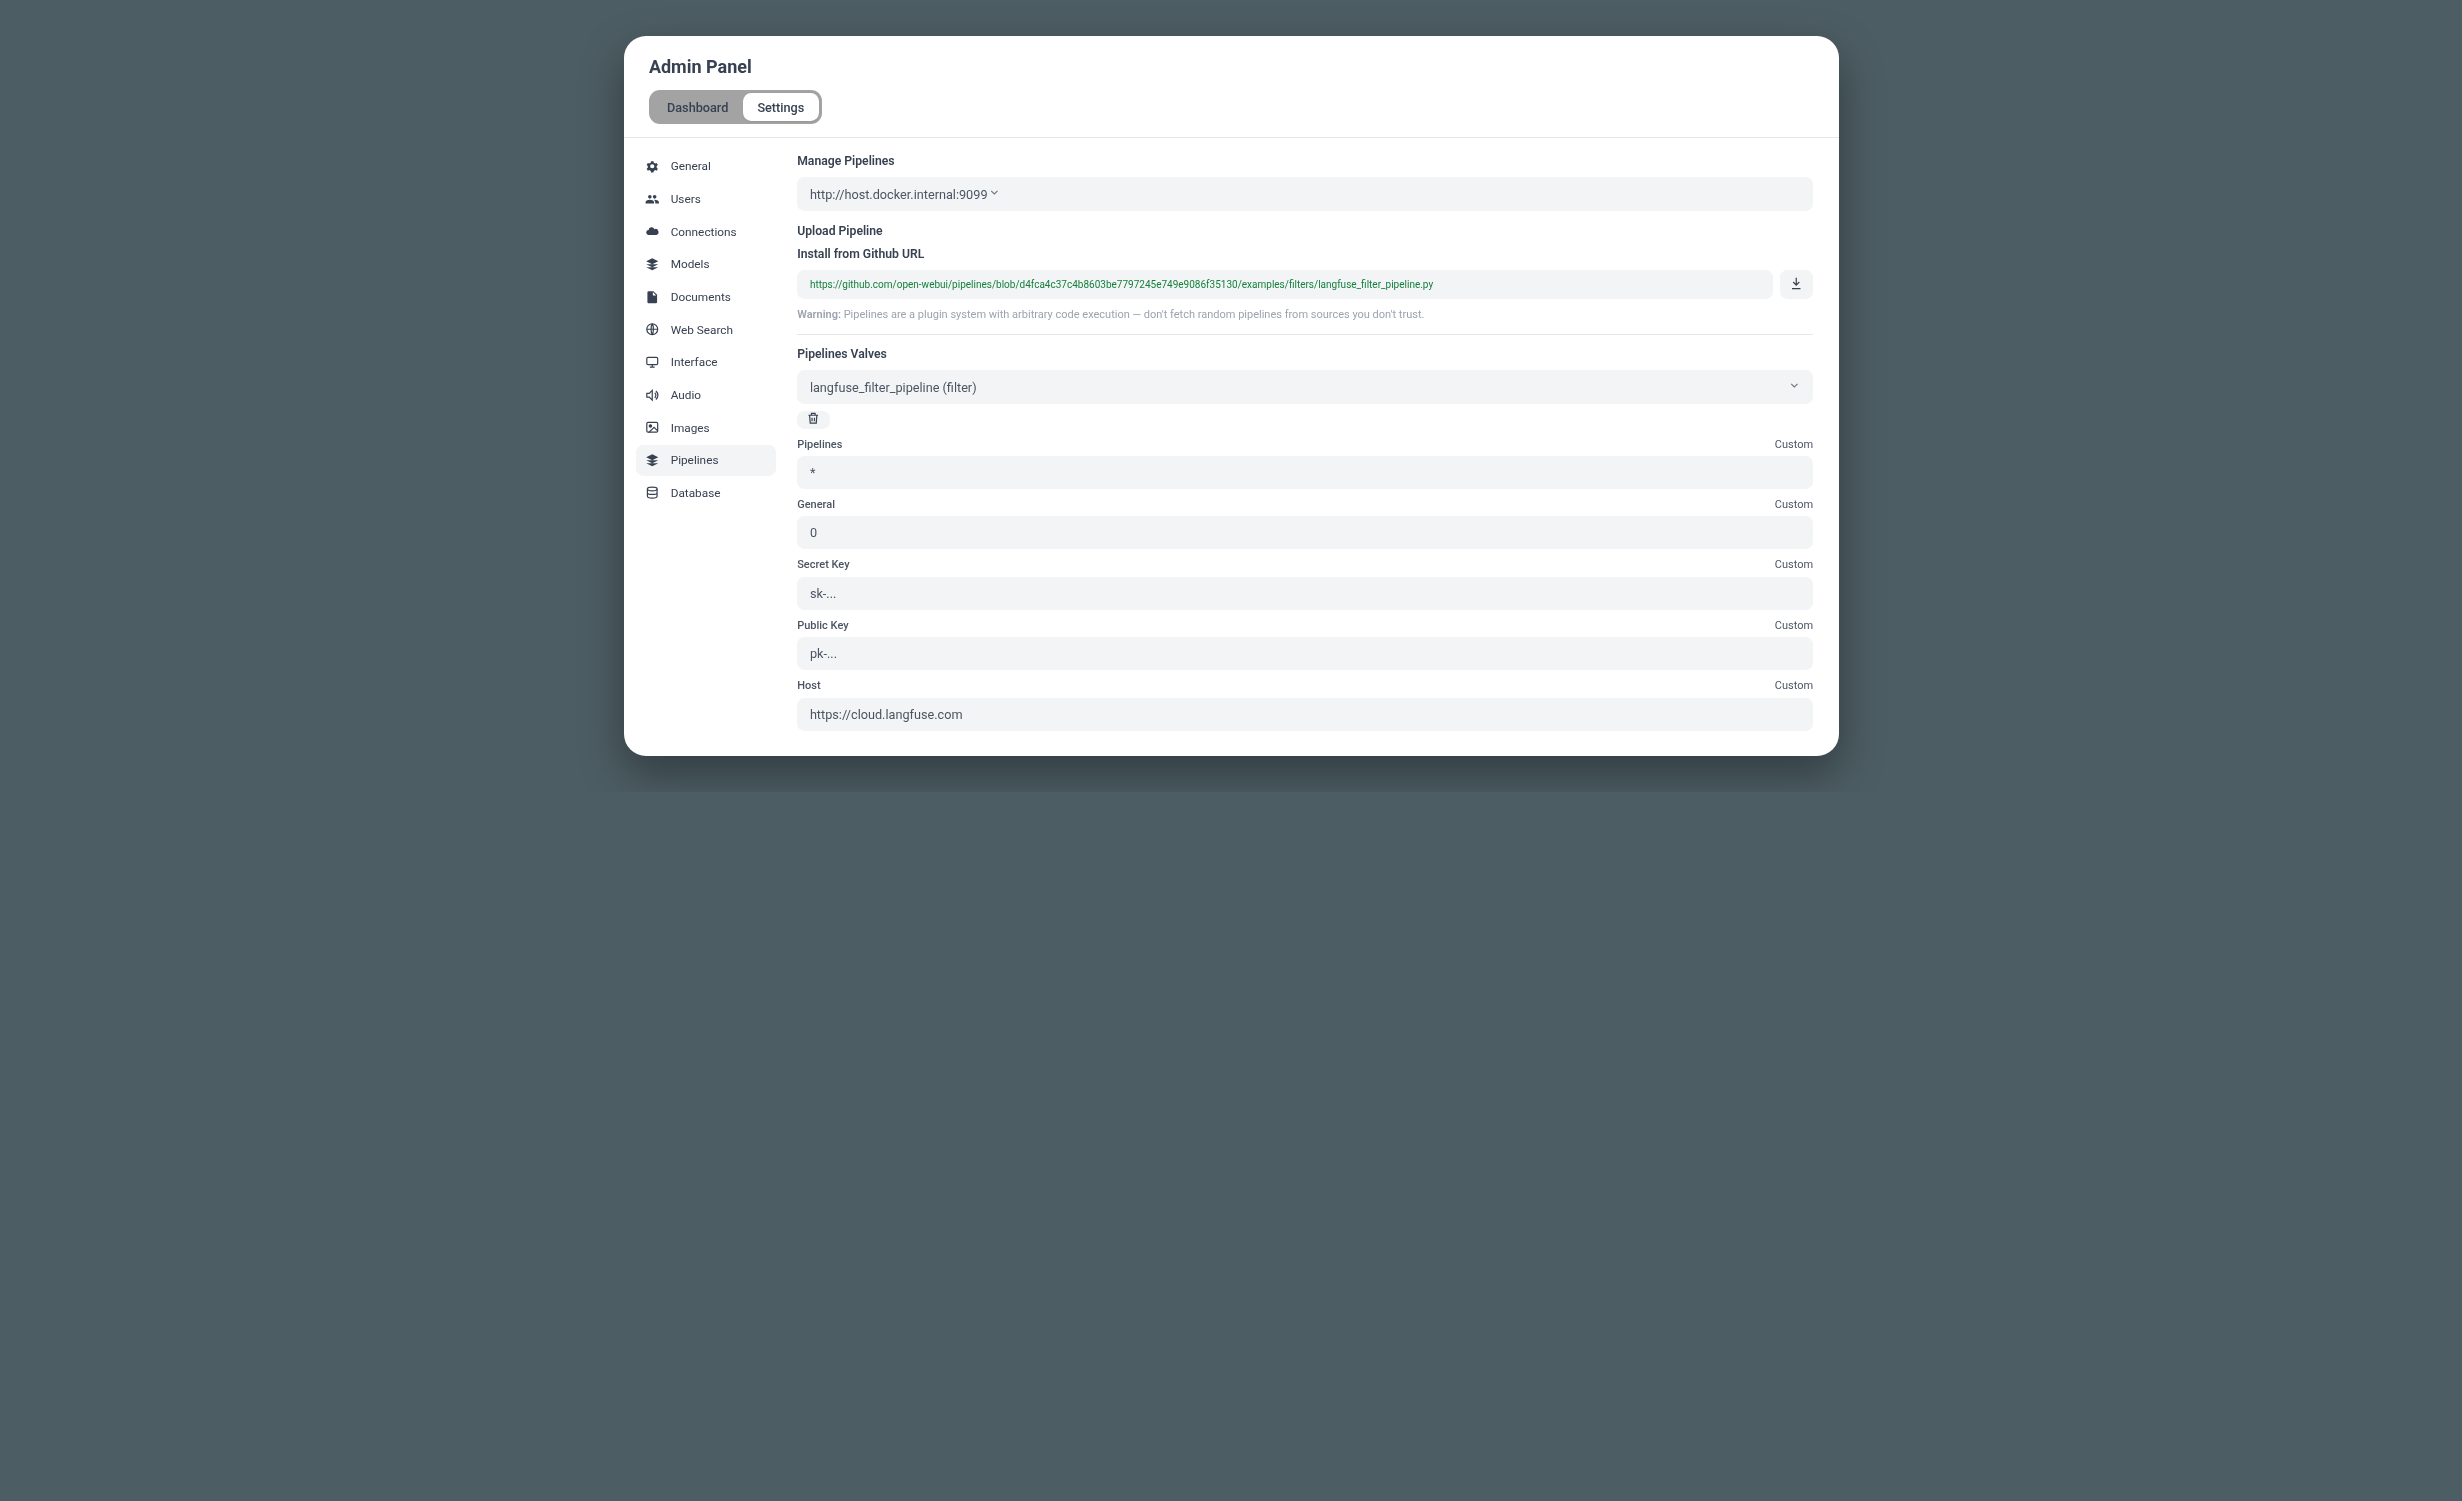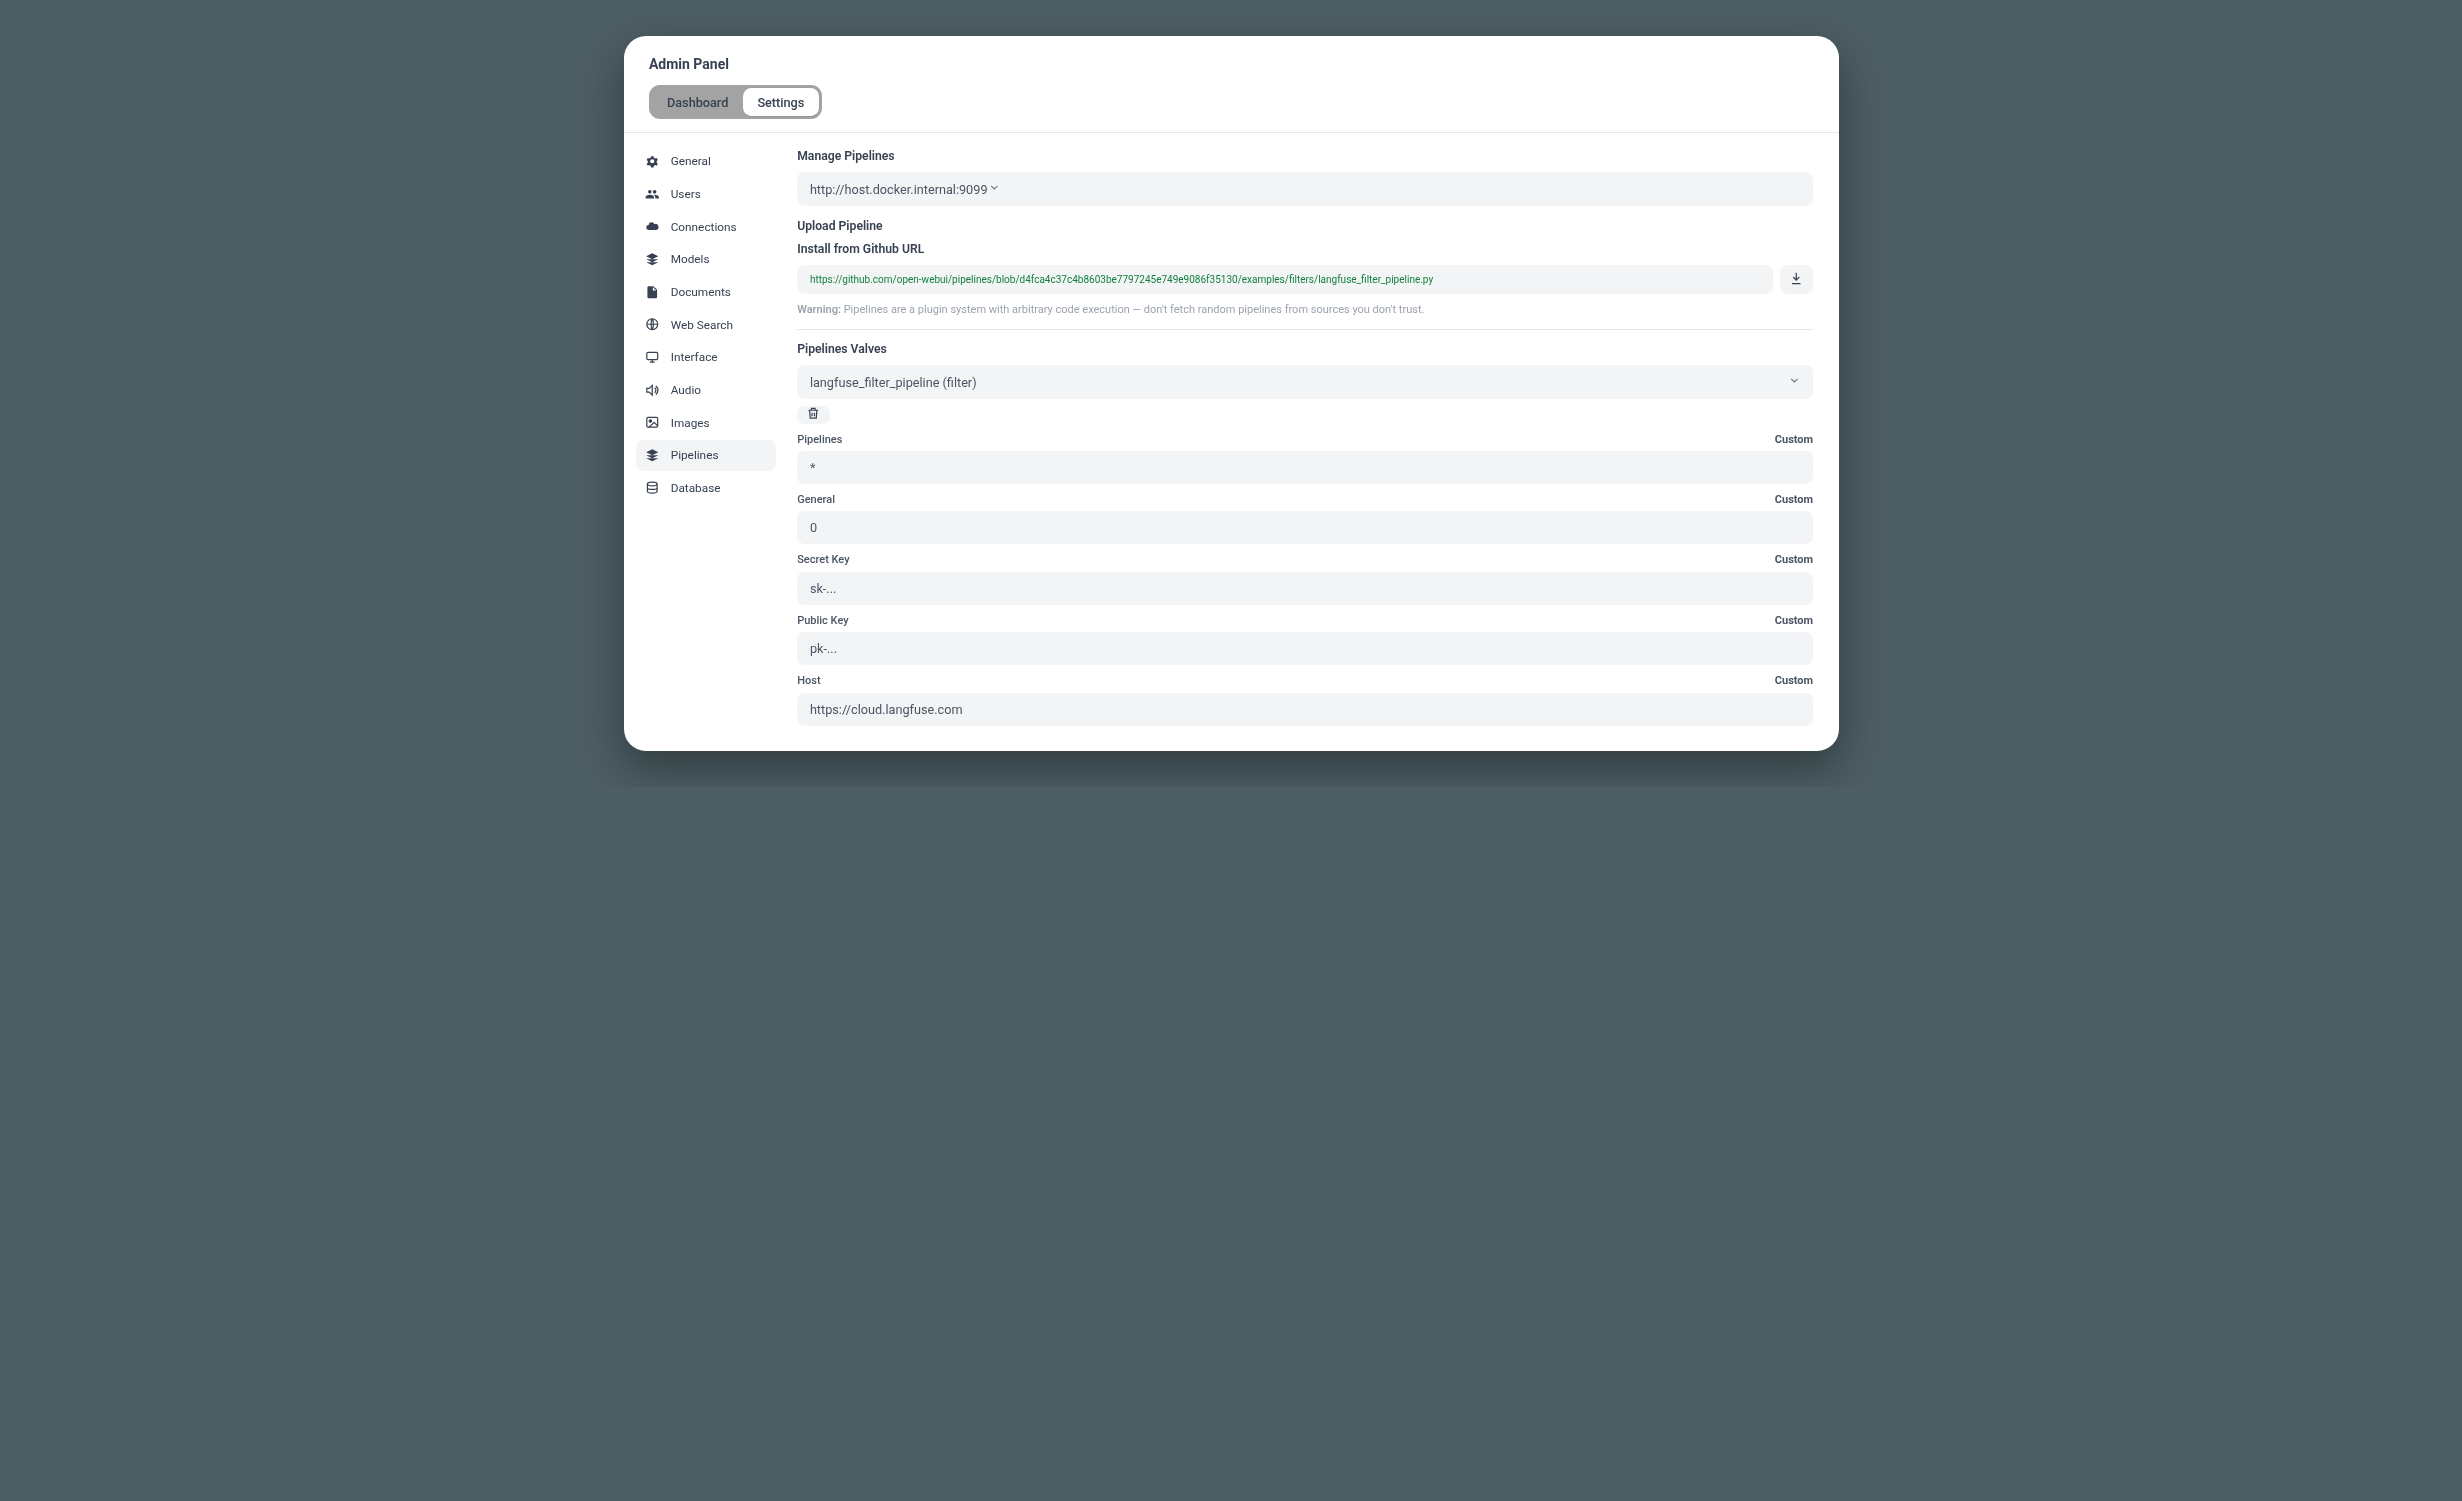--- a/index.html
+++ b/index.html
@@ -15,21 +15,21 @@
     border-radius: 22px;
     box-shadow: 0 18px 44px rgba(0,0,0,0.35);
     overflow: hidden;
     max-width: 1215px;
     margin: 0 auto;
   }
   .header {
     padding: 20px 25.4px 0 25.4px;
   }
   .title {
-    font-size: 14px;
+    font-size: 18px;
     font-weight: 700;
     color: #374151;
     margin-bottom: 12.7px;
   }
   .tabs {
     display: inline-flex;
     background: #a3a3a3;
     border-radius: 11px;
     padding: 3.6px;
     margin-bottom: 12.7px;
@@ -162,21 +162,21 @@
   .valve-label-row {
     display: flex;
     justify-content: space-between;
     align-items: center;
     font-size: 11px;
     color: #4b5563;
     margin-bottom: 5.4px;
     margin-top: 9px;
   }
   .valve-label-row .left { font-weight: 500; }
-  .valve-label-row .right { font-weight: 700; color:#4b5563; }
+  .valve-label-row .right { font-weight: 400; color:#4b5563; }
   .valve-input {
     background: #f3f4f6;
     border-radius: 7.3px;
     padding: 9px 12.7px;
     font-size: 12.7px;
     color: #4b5563;
     width: 100%;
   }
   .pipeline-select-row {
     display:flex;

